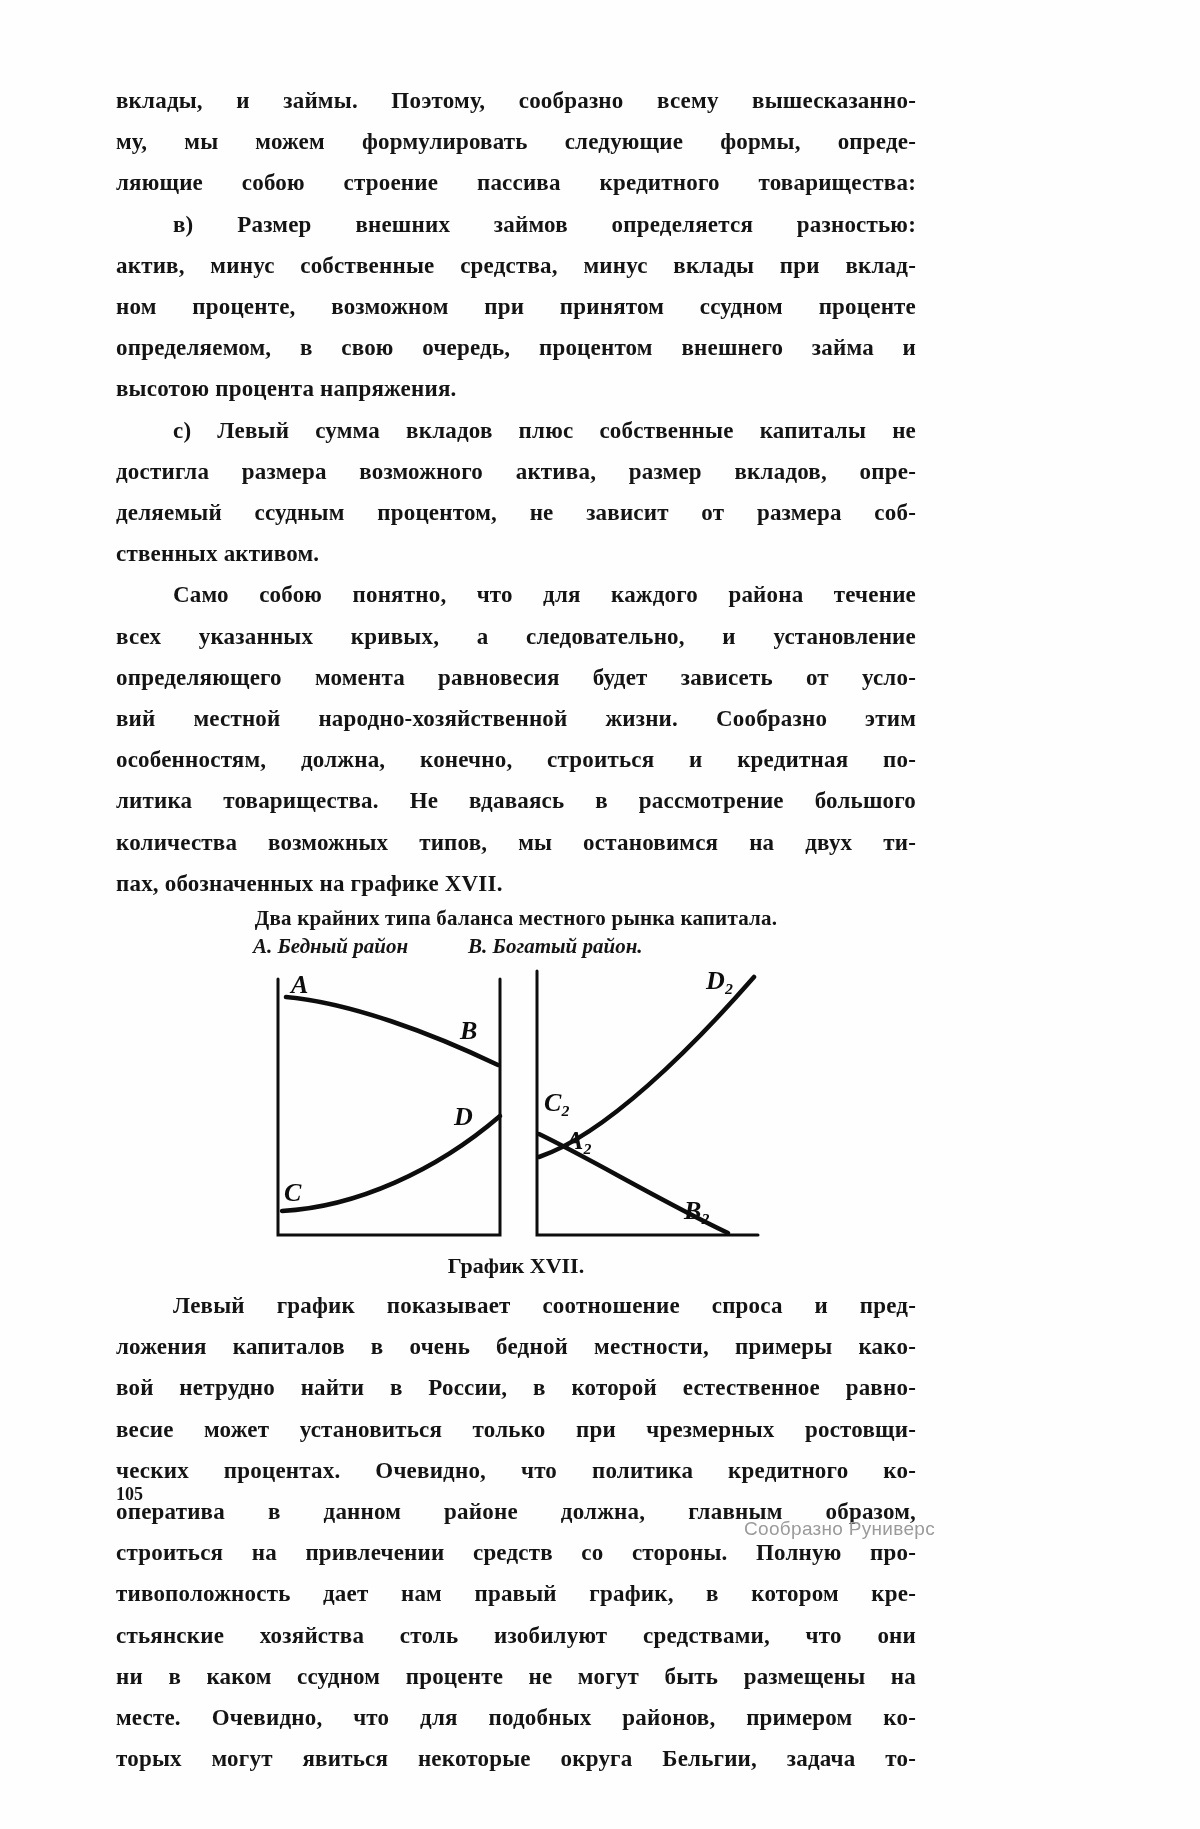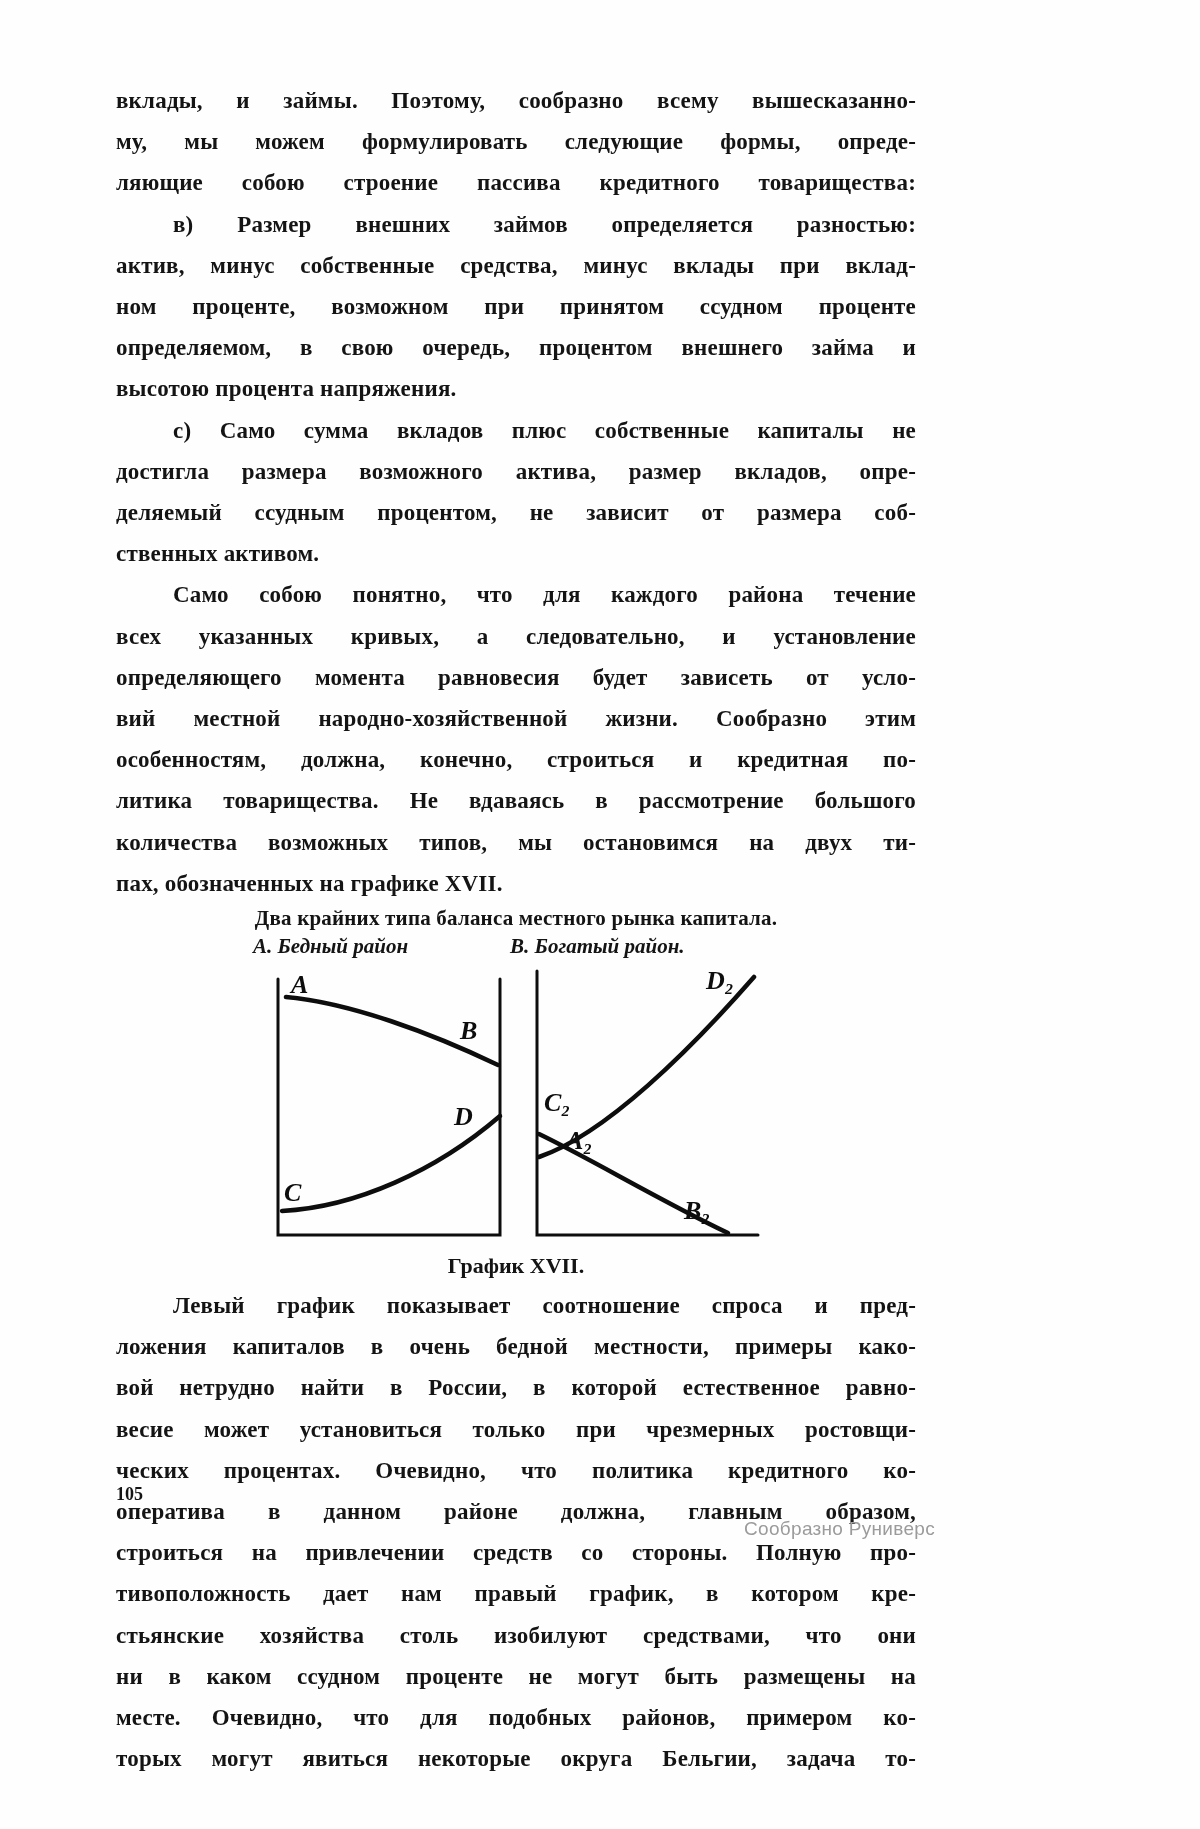--- a/index.html
+++ b/index.html
@@ -35,21 +35,21 @@
     letter-spacing:0.2px;
   }
   .fig-caption-row {
     display:flex;
     font-size:21px;
     font-weight:700;
     margin-top:3px;
     font-style:italic;
   }
   .cap-left  { margin-left:137px; }
-  .cap-right { margin-left:102px; }
+  .cap-right { margin-left:60px; }
 
   .figure-svg { display:block; margin:10px 0 0 20px; }
   .frame { fill:none; stroke:#0d0d0d; stroke-width:3; stroke-linecap:round; }
   .curve { fill:none; stroke:#0d0d0d; stroke-width:4.5; stroke-linecap:round; }
   .clabel {
     font-family:"Liberation Serif","DejaVu Serif",serif;
     font-style:italic;
     font-weight:700;
     font-size:26px;
     fill:#0d0d0d;
@@ -94,21 +94,21 @@
           <div class="line">ляющие собою строение пассива кредитного товарищества:</div>
         </div>
         <div class="para">
           <div class="line indent">в) Размер внешних займов определяется разностью:</div>
           <div class="line">актив, минус собственные средства, минус вклады при вклад-</div>
           <div class="line">ном проценте, возможном при принятом ссудном проценте</div>
           <div class="line">определяемом, в свою очередь, процентом внешнего займа и</div>
           <div class="line last">высотою процента напряжения.</div>
         </div>
         <div class="para">
-          <div class="line indent">с) Само сумма вкладов плюс собственные капиталы не</div>
+          <div class="line indent">с) Левый сумма вкладов плюс собственные капиталы не</div>
           <div class="line">достигла размера возможного актива, размер вкладов, опре-</div>
           <div class="line">деляемый ссудным процентом, не зависит от размера соб-</div>
           <div class="line last">ственных активом.</div>
         </div>
         <div class="para">
           <div class="line indent">Само собою понятно, что для каждого района течение</div>
           <div class="line">всех указанных кривых, а следовательно, и установление</div>
           <div class="line">определяющего момента равновесия будет зависеть от усло-</div>
           <div class="line">вий местной народно-хозяйственной жизни. Сообразно этим</div>
           <div class="line">особенностям, должна, конечно, строиться и кредитная по-</div>

